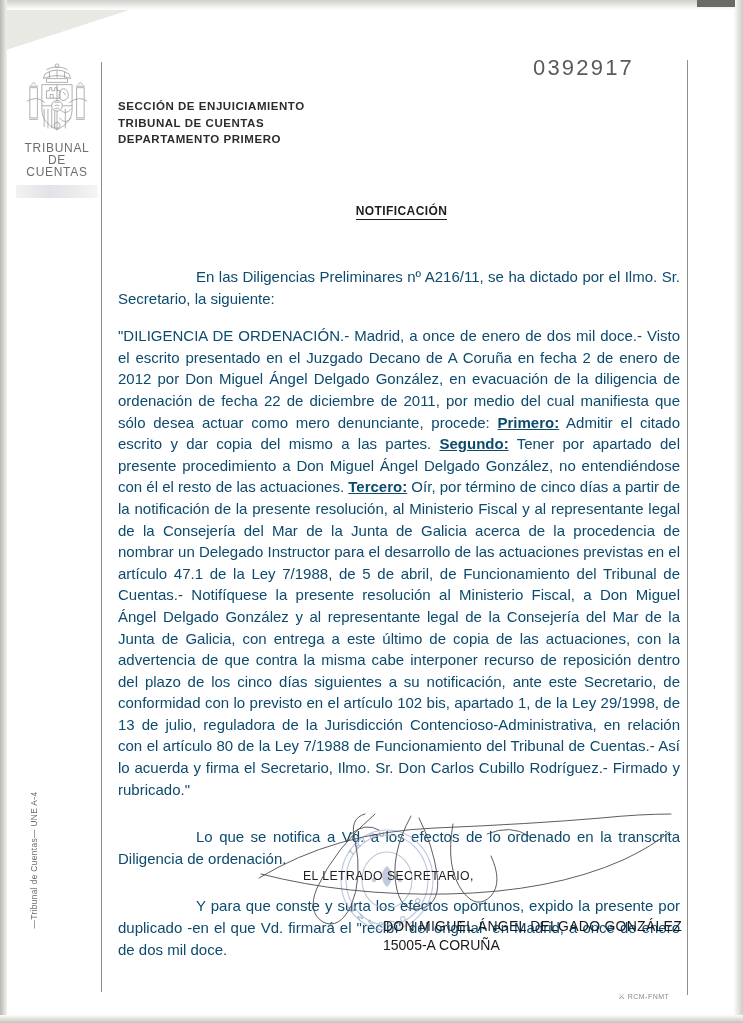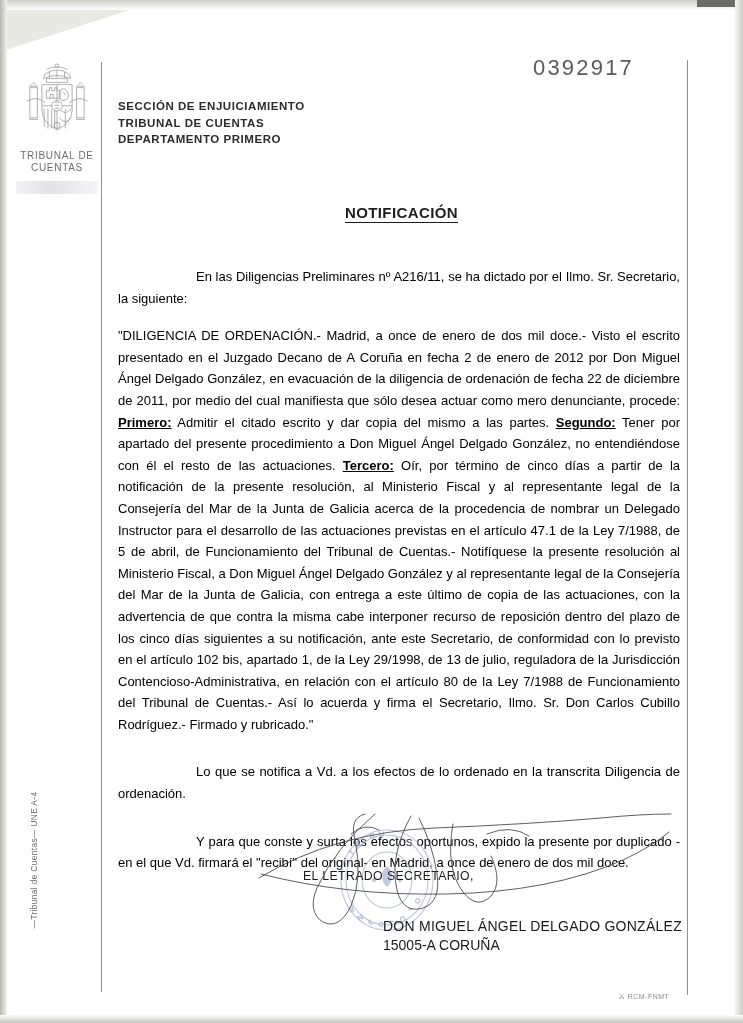--- a/index.html
+++ b/index.html
@@ -84,25 +84,25 @@
     text-align: center;
   }
   .crest {
     width: 76px;
     height: 80px;
     margin: 0 auto;
     display: block;
     opacity: 0.72;
   }
   .logo-caption {
-    font-size: 10px;
+    font-size: 12px;
     letter-spacing: 0.7px;
     color: #6d6d6d;
     line-height: 12px;
-    margin-top: 8px;
+    margin-top: 0;
     font-family: "Liberation Sans", sans-serif;
   }
   .logo-bar {
     margin-top: 7px;
     height: 13px;
     width: 82px;
     background: linear-gradient(to right, #f0eff1, #dedde2 40%, #e7e6ea 70%, #f4f3f5);
     opacity: 0.85;
   }
 
@@ -128,39 +128,39 @@
   }
 
   
   .title {
     position: absolute;
     left: 0; top: 204px;
     width: 743px;
     text-align: center;
     padding-left: 60px;
     box-sizing: border-box;
-    font-size: 15px;
+    font-size: 12px;
     font-weight: bold;
     letter-spacing: 0.4px;
     color: #1d1d1d;
   }
   .title span {
     border-bottom: 1.5px solid #1d1d1d;
     padding-bottom: 1px;
   }
 
   
   .body {
     position: absolute;
     left: 118px;
     top: 266px;
     width: 562px;
-    font-size: 13px;
+    font-size: 15px;
     line-height: 21.6px;
-    color: #000000;
+    color: #0c4a6e;
     text-align: justify;
   }
   .body p {
     margin: 0 0 16px 0;
     text-align: justify;
     text-justify: inter-word;
   }
   .body p.indent {
     text-indent: 78px;
   }

